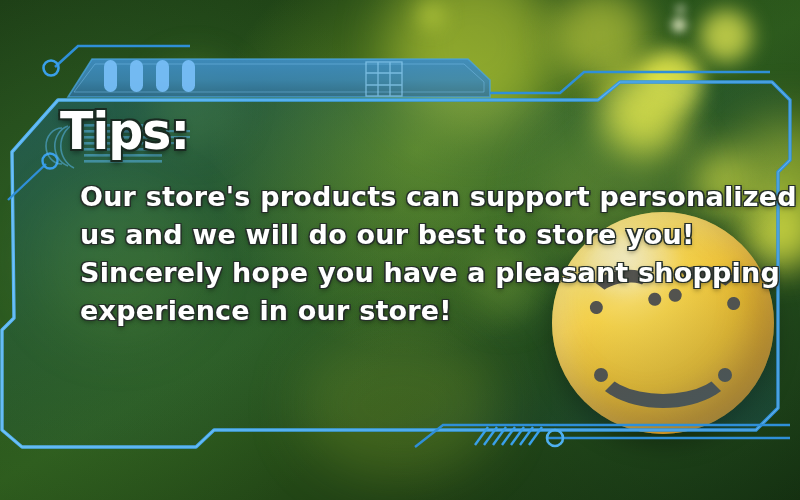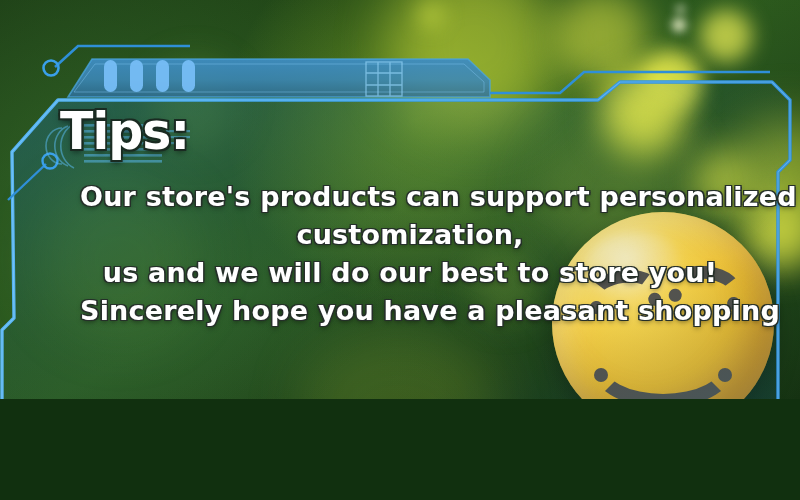--- a/index.html
+++ b/index.html
@@ -2,27 +2,26 @@
 <html><head>
 <meta charset="utf-8">
 <style>
   html,body{margin:0;padding:0;}
   body{
     width:800px;height:500px;overflow:hidden;
     font-family:"Liberation Sans", sans-serif;
     background:#11300f;
   }
   #stage{
-    position:relative;width:800px;height:399px;overflow:hidden;
+    position:relative;width:800px;height:500px;overflow:hidden;
     background:
       radial-gradient(circle at 52% 30%, rgba(150,190,40,0.55) 0%, rgba(150,190,40,0) 38%),
       radial-gradient(circle at 12% 48%, rgba(60,120,50,0.50) 0%, rgba(60,120,50,0) 42%),
       radial-gradient(circle at 85% 62%, rgba(40,95,45,0.45) 0%, rgba(40,95,45,0) 45%),
       linear-gradient(150deg,#1b3a14 0%, #234a18 28%, #2d5a1c 50%, #1d3c13 78%, #11280c 100%);
-    text-align: center;
   }
   
   .bokeh{position:absolute;border-radius:50%;pointer-events:none;}
   .bk-blur-s{filter:blur(5px);}
   .bk-blur-m{filter:blur(10px);}
   .bk-blur-l{filter:blur(17px);}
   .bk-blur-xl{filter:blur(26px);}
 
   
   #emoji-wrap{position:absolute;left:552px;top:212px;width:222px;height:222px;}
@@ -222,18 +221,18 @@
         <rect x="166" y="136" width="24" height="2.2"></rect>
         <rect x="166" y="142" width="16" height="2.2"></rect>
       </g>
     </g>
   </svg>
 
   <div id="tips-title">Tips:</div>
 
   <div id="body-text">
     <span class="ln">Our store's products can support personalized</span>
-    <span class="ln">customization,</span>
     <span class="ln">us and we will do our best to store you!</span>
     <span class="ln">Sincerely hope you have a pleasant shopping</span>
+    <span class="ln">experience in our store!</span>
   </div>
 
 </div>
 
 </body></html>

